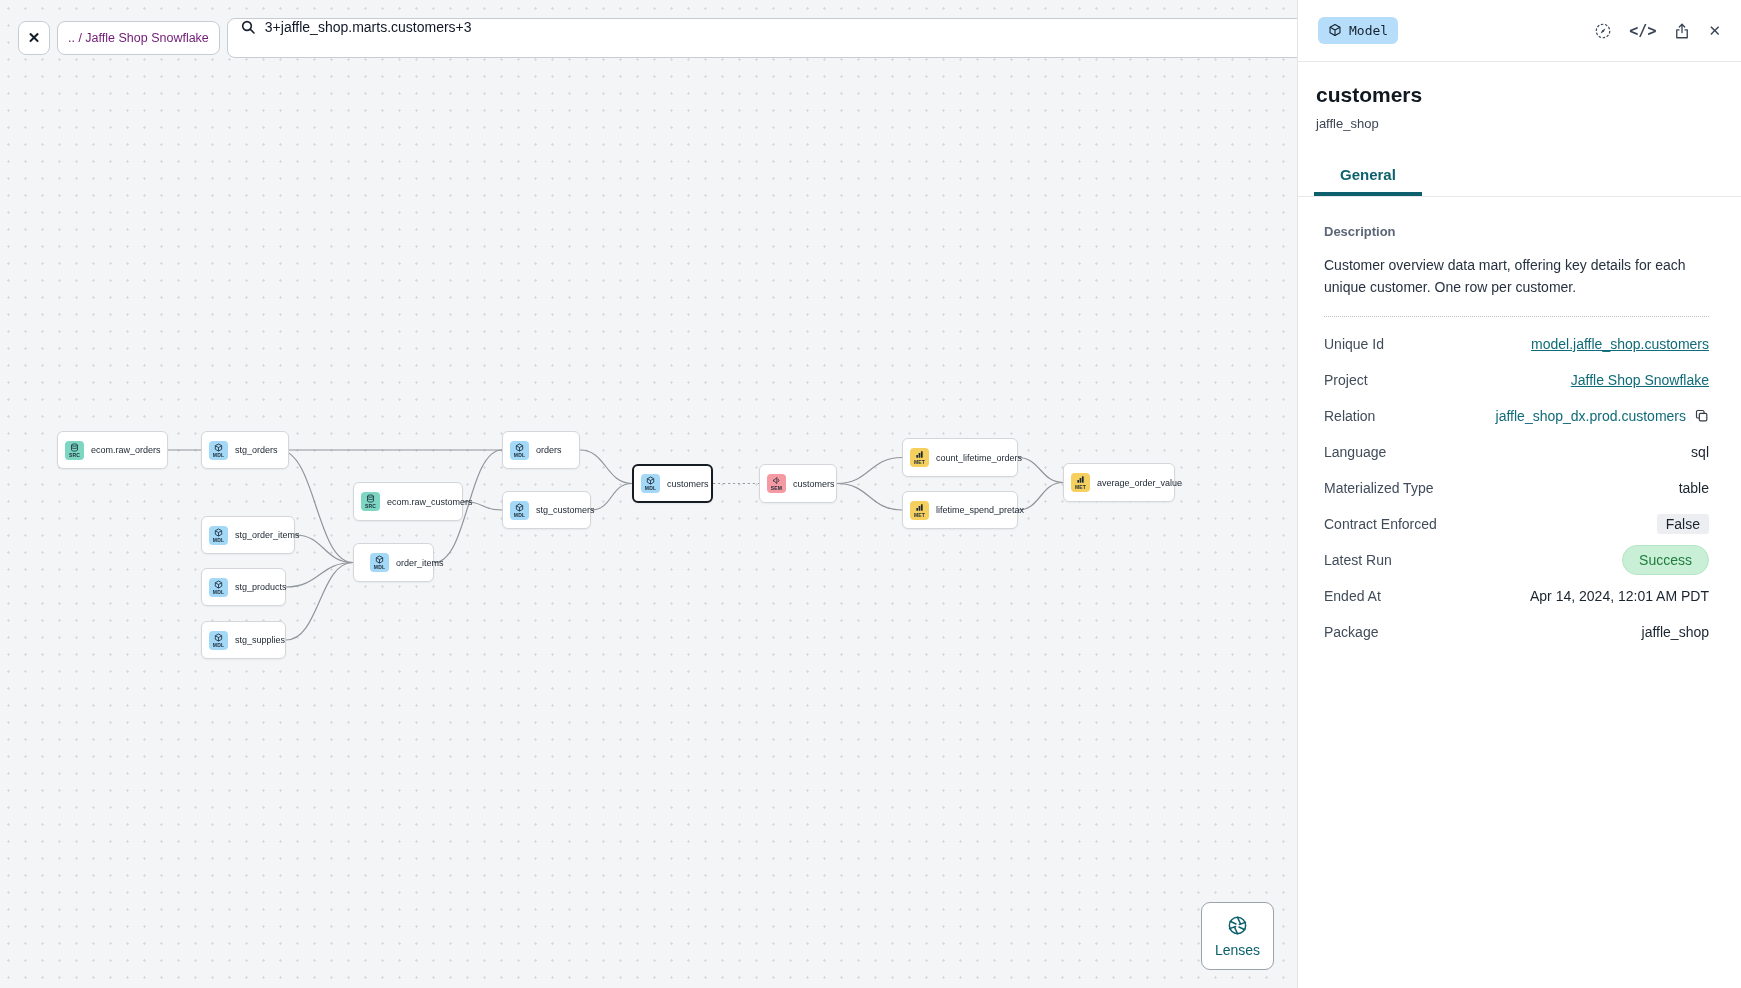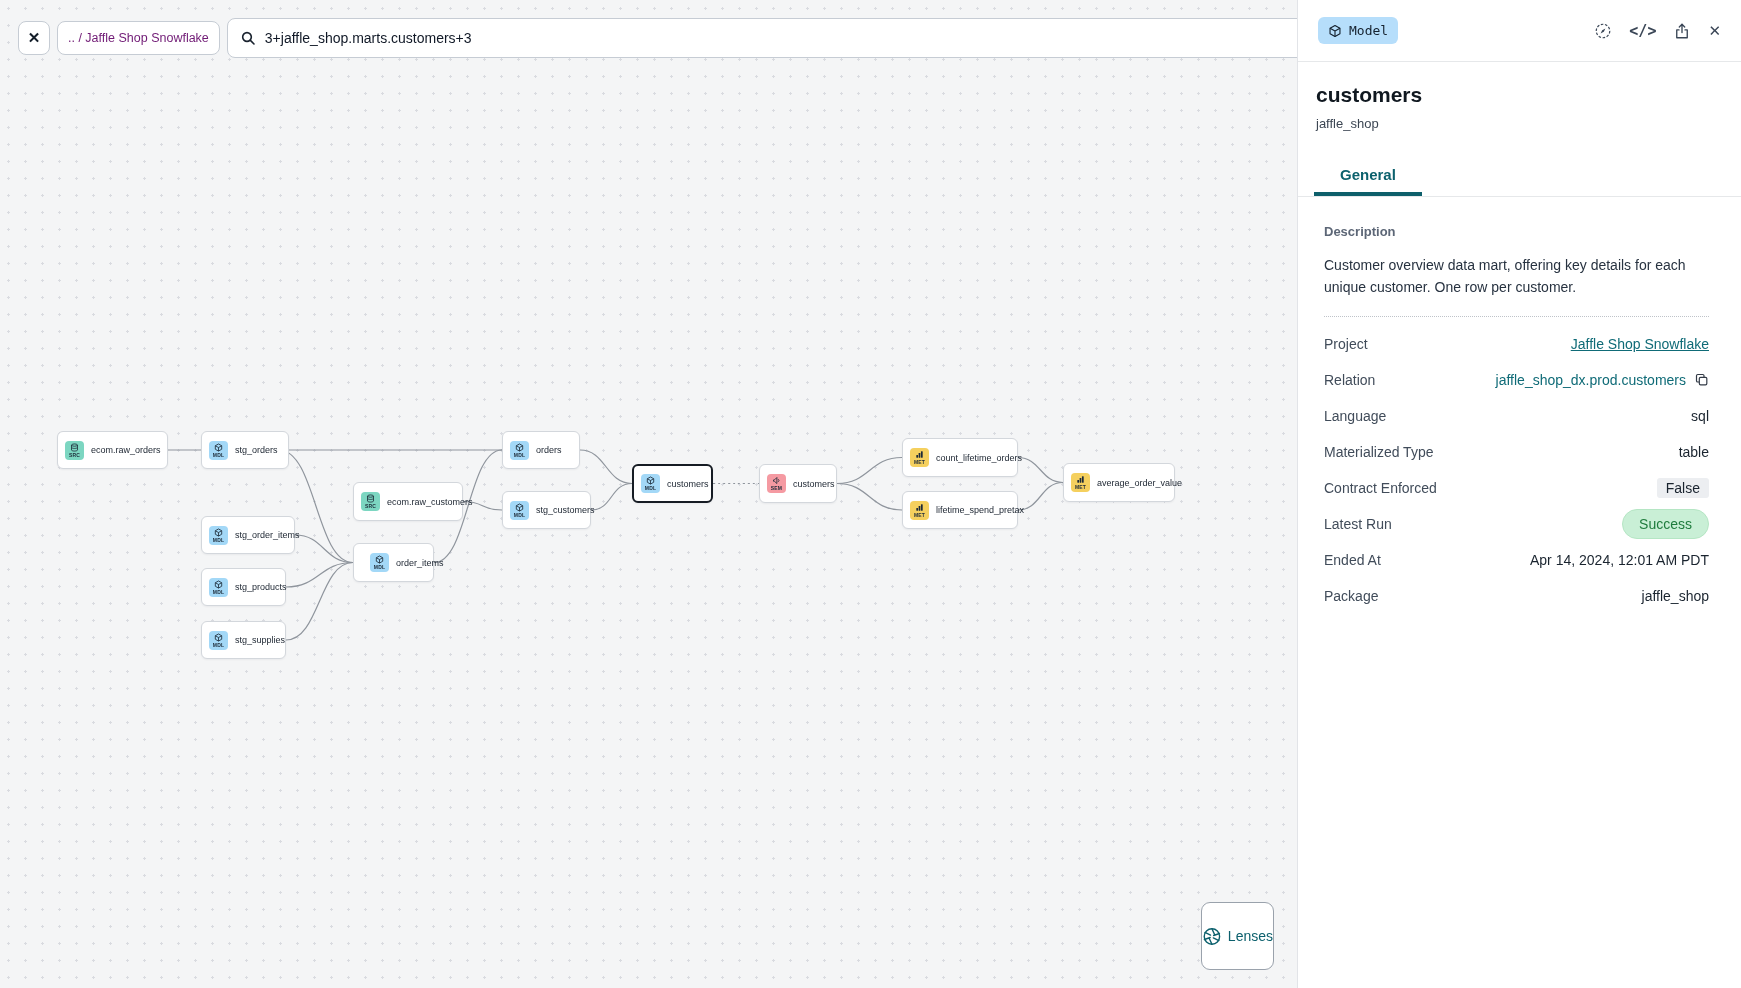--- a/index.html
+++ b/index.html
@@ -34,42 +34,42 @@
   
   .toolbar { position:absolute; left:18px; top:18px; z-index:5;
     display:flex; align-items:center; gap:7px; }
   .tb-btn { display:flex; align-items:center; justify-content:center;
     background:#fff; border:1px solid #c6ccd4; border-radius:8px;
     color:#131d29; cursor:pointer; }
   .tb-close { width:32px; height:34px; font-size:15px; font-weight:700; }
   .crumb { height:34px; display:flex; align-items:center; padding:0 10px;
     background:#fff; border:1px solid #c6ccd4; border-radius:8px;
     font-size:12.5px; color:#701a75; cursor:pointer; white-space:nowrap; }
-  .search { height:40px; width:1253px; display:flex; align-items:center; gap:9px;
+  .search { height:40px; width:1253px; display:flex; align-items:flex-start; gap:9px;
     background:#fff; border:1px solid #c6ccd4; border-radius:8px; padding:0 12px; }
   .search svg.mag { width:16px; height:16px; color:#19222e; flex:0 0 auto; }
   .search input { flex:1 1 auto; border:none; outline:none; font-size:14px;
     color:#101826; font-family:"Liberation Sans",sans-serif; background:transparent; }
   .search .info { width:18px; height:18px; flex:0 0 auto; cursor:pointer; }
   .tb-refresh { width:44px; height:40px; }
 
   
   .lenses { position:absolute; right:23px; bottom:18px; z-index:5;
     width:73px; height:68px; background:#fff; border:1px solid #9aa2ac;
-    border-radius:9px; display:flex; flex-direction:row; align-items:center;
+    border-radius:9px; display:flex; flex-direction:column; align-items:center;
     justify-content:center; gap:6px; color:#0c606d; cursor:pointer; }
   .lenses svg { width:21px; height:21px; }
   .lenses span { font-size:14px; }
 
   
   .panel { width:444px; height:100%; background:#fff; border-left:1px solid #e2e4e8;
     display:flex; flex-direction:column; }
   .p-head { height:62px; flex:0 0 auto; display:flex; align-items:center;
     justify-content:space-between; padding:0 20px; border-bottom:1px solid #e6e8ea; }
-  .type-badge { display:flex; align-items:flex-end; gap:7px; background:#b6defb;
+  .type-badge { display:flex; align-items:flex-start; gap:7px; background:#b6defb;
     color:#15212e; border-radius:6px; padding:6px 10px;
     font-family:"DejaVu Sans Mono", monospace; font-size:13px; }
   .type-badge svg { width:14px; height:14px; }
   .p-actions { display:flex; align-items:center; gap:17px; color:#3a4656; }
   .p-actions .icb { background:none; border:none; color:#3a4656; cursor:pointer;
     display:flex; align-items:center; font-size:15px; }
   .p-actions svg { width:18px; height:18px; }
   .codeglyph { font-family:"DejaVu Sans Mono",monospace; font-size:13px; font-weight:700; }
 
   .p-titleblock { padding:21px 20px 0 18px; }
@@ -340,20 +340,26 @@
     <div class="p-tabs">
       <span class="tab">General</span>
     </div>
 
     <div class="p-content">
       <div class="desc-label">Description</div>
       <div class="desc-text">Customer overview data mart, offering key details for each unique customer. One row per customer.</div>
       <div class="dotted-sep"></div>
       <div id="fields">
           <div class="frow">
+            <span class="flabel">Unique Id</span>
+            <span class="fright">
+              <a href="#" class="fval link-underline">model.jaffle_shop.customers</a>
+            </span>
+          </div>
+          <div class="frow">
             <span class="flabel">Project</span>
             <span class="fright">
               <a href="#" class="fval link-underline">Jaffle Shop Snowflake</a>
             </span>
           </div>
           <div class="frow">
             <span class="flabel">Relation</span>
             <span class="fright">
               <a href="#" class="fval link">jaffle_shop_dx.prod.customers</a>
               <span class="copyic">

